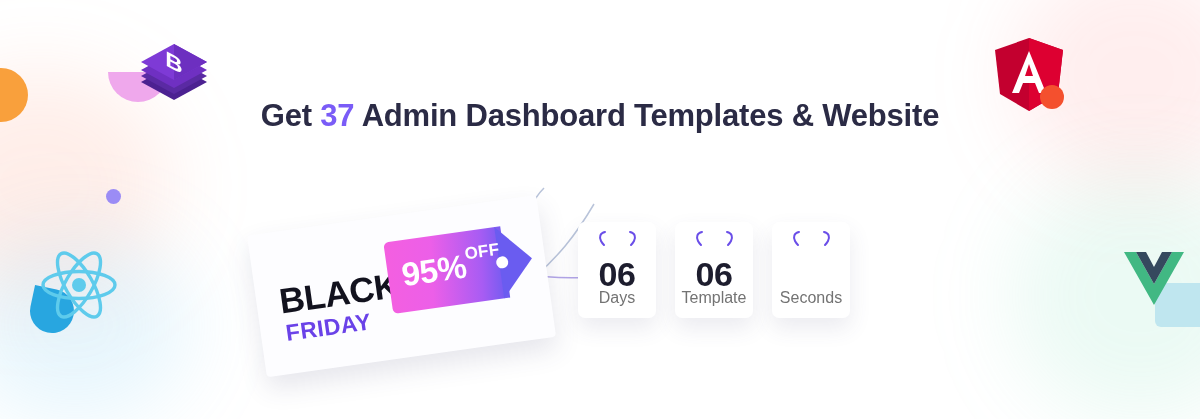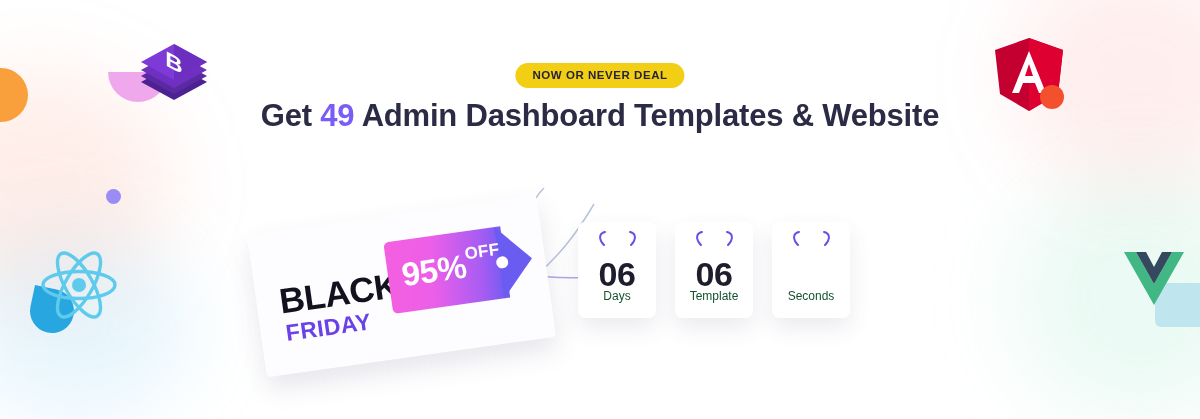--- a/index.html
+++ b/index.html
@@ -216,22 +216,22 @@
     position: absolute;
     left: 0; right: 0; top: 33px;
     font-size: 34px;
     font-weight: bold;
     color: #1d1d2e;
     letter-spacing: -.3px;
   }
   .cd-label {
     position: absolute;
     left: 0; right: 0; top: 67px;
-    font-size: 12px;
-    color: #14532d;
+    font-size: 16px;
+    color: #737373;
   }
 </style>
 </head>
 <body>
 
 <div class="banner">
 
   <div class="glow glow-pink-left"></div>
   <div class="glow glow-blue-left"></div>
   <div class="glow glow-red-right"></div>
@@ -279,25 +279,24 @@
     </svg>
   </div>
 
   <div class="logo logo-vue">
     <svg viewBox="0 0 60 58" width="60" height="58">
       <path d="M0 2 L12 2 L30 34 L48 2 L60 2 L30 55 Z" fill="#41b883"></path>
       <path d="M12 2 L22 2 L30 17 L38 2 L48 2 L30 34 Z" fill="#35495e"></path>
     </svg>
   </div>
 
-  <div class="badge">NOW OR NEVER DEAL</div>
 
   <div class="headline">
     <div>
-      <span>Get </span><span class="hl">49</span><span> Admin Dashboard Templates &amp; Website</span>
+      <span>Get </span><span class="hl">37</span><span> Admin Dashboard Templates &amp; Website</span>
     </div>
   </div>
 
   <div class="string">
     <svg viewBox="0 0 180 110" width="180" height="110">
       <path d="M66 96 C 50 70, 52 30, 74 8" stroke="#b9c4da" stroke-width="1.5" fill="none"></path>
       <path d="M66 96 C 88 76, 104 58, 124 24" stroke="#b9c4da" stroke-width="1.5" fill="none"></path>
       <path d="M66 96 C 100 99, 140 98, 178 96" stroke="#b3a6e8" stroke-width="1.5" fill="none"></path>
     </svg>
   </div>

